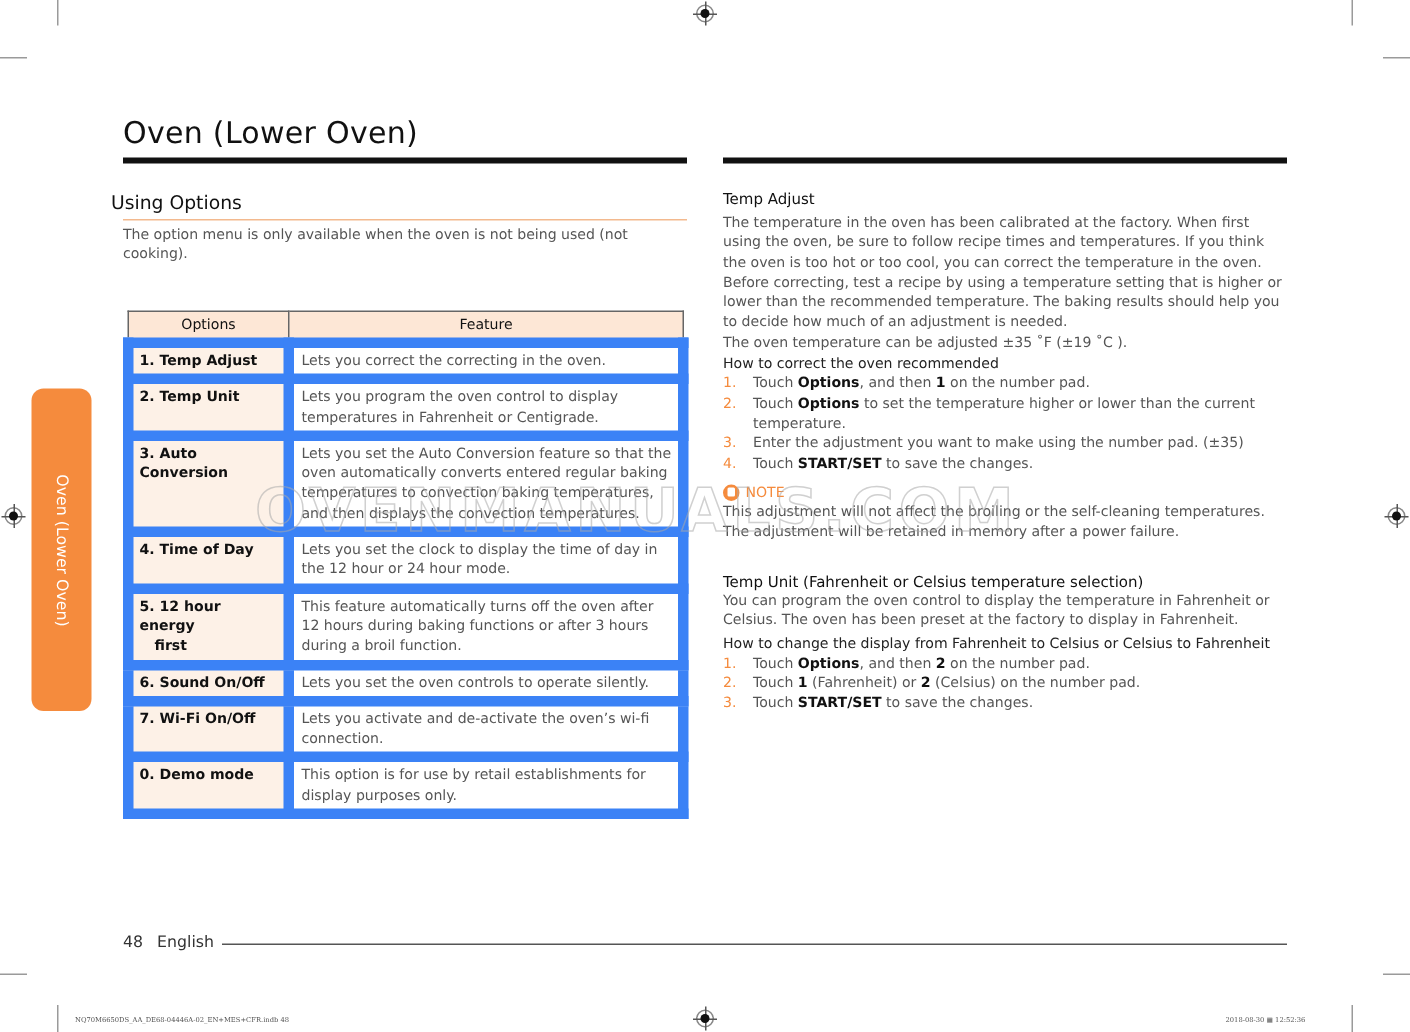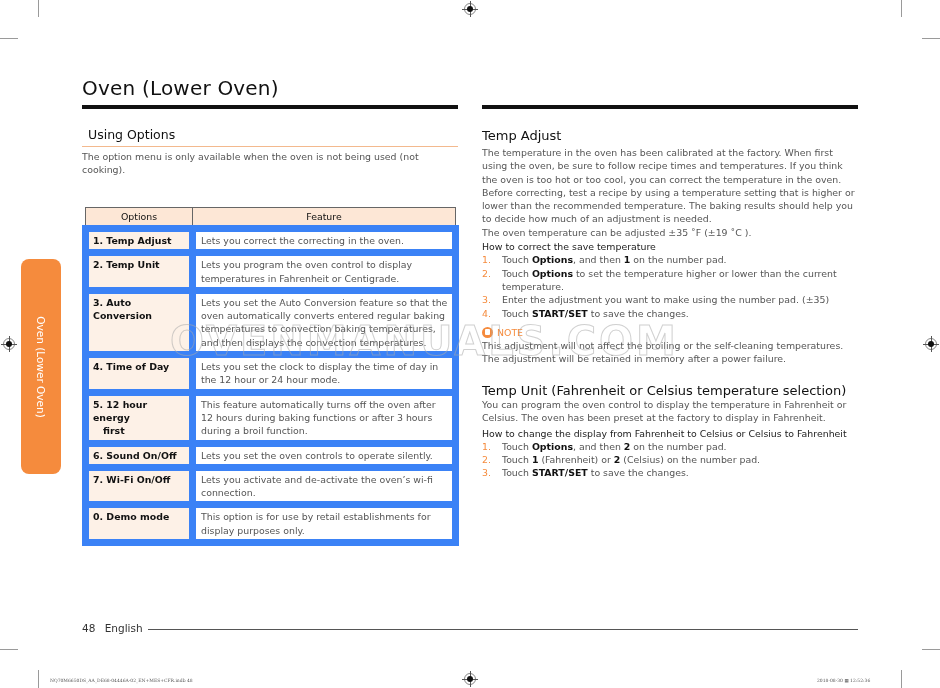--- a/index.html
+++ b/index.html
@@ -13,32 +13,32 @@
          border-radius:50%; background:#111; }
   .reg::before { content:""; position:absolute; left:-3px; top:5px; width:16px; height:1px; background:#555; }
   .reg .v { position:absolute; left:5px; top:-3px; width:1px; height:16px; background:#555; }
 
   .page-title { left:82px; top:76px; font-size:20px; color:#111; font-weight:normal; letter-spacing:0.2px; }
   .rule-thick { height:4px; background:#111; }
   .side-tab { left:21px; top:259px; width:40px; height:215px; background:#f58b3d; border-radius:8px; }
   .side-tab span { position:absolute; left:50%; top:50%; transform:translate(-50%,-50%) rotate(90deg);
          white-space:nowrap; color:#fff; font-size:10.5px; }
 
-  .h2 { left:88px; top:127px; font-size:12.5px; color:#111; }
+  .h2 { left:74px; top:127px; font-size:12.5px; color:#111; }
   .h2-rule { left:82px; top:146px; width:376px; height:1px; background:#f3b98e; }
   .para { font-size:9.4px; line-height:13.3px; color:#555; }
 
   table.opts { position:absolute; left:82px; top:207px; width:377px; border-collapse:collapse;
          font-size:9.4px; line-height:13.3px; color:#555; }
   table.opts th { background:#fde7d6; color:#111; font-weight:normal; border:1px solid #666; padding:1px 4px; height:15px; }
   table.opts td { border:7px solid #3b82f6; padding:2px 4px 2px 5px; vertical-align:top; }
   table.opts td.opt { background:#fdf1e7; color:#111; width:92px; font-weight:bold; padding-left:4px; }
   table.opts td.opt .ind { display:block; padding-left:10px; }
 
-  .h3 { font-size:13px; color:#111; }
+  .h3 { font-size:10px; color:#111; }
   .sub { font-size:9.4px; color:#222; }
   ol.steps { list-style:none; margin:0; padding:0; font-size:9.4px; line-height:13.3px; color:#555; }
   ol.steps li { position:relative; padding-left:20px; }
   ol.steps li .num { position:absolute; left:0; color:#f58b3d; }
   ol.steps li b { color:#111; }
 
   .note { font-size:9.4px; color:#f58b3d; display:flex; align-items:flex-start; gap:4px; }
   .note-icon { width:11px; height:11px; border-radius:50%; background:#f58b3d; position:relative; display:inline-block; }
   .note-icon::after { content:""; position:absolute; left:3px; top:2px; width:5px; height:6px; background:#fff; border-radius:1px; }
 
@@ -131,21 +131,21 @@
       <td class="opt">0. Demo mode</td>
       <td>This option is for use by retail establishments for display purposes only.</td>
     </tr>
   </tbody>
 </table>
 
 <div class="abs" style="left:482px;top:128px;width:378px">
   <div class="h3">Temp Adjust</div>
   <div class="para" style="margin-top:3px">The temperature in the oven has been calibrated at the factory. When first using the oven, be sure to follow recipe times and temperatures. If you think the oven is too hot or too cool, you can correct the temperature in the oven. Before correcting, test a recipe by using a temperature setting that is higher or lower than the recommended temperature. The baking results should help you to decide how much of an adjustment is needed.</div>
   <div class="para">The oven temperature can be adjusted ±35 ˚F (±19 ˚C ).</div>
-  <div class="sub" style="margin-top:1px;line-height:13.3px">How to correct the save temperature</div>
+  <div class="sub" style="margin-top:1px;line-height:13.3px">How to correct the oven recommended</div>
   <ol class="steps">
     <li><span class="num">1.</span><span>Touch </span><b>Options</b><span>, and then </span><b>1</b><span> on the number pad.</span></li>
     <li><span class="num">2.</span><span>Touch </span><b>Options</b><span> to set the temperature higher or lower than the current temperature.</span></li>
     <li><span class="num">3.</span><span>Enter the adjustment you want to make using the number pad. (±35)</span></li>
     <li><span class="num">4.</span><span>Touch </span><b>START/SET</b><span> to save the changes.</span></li>
   </ol>
   <div class="note" style="margin-top:7px">
     <span class="note-icon"></span>
     <span>NOTE</span>
   </div>

